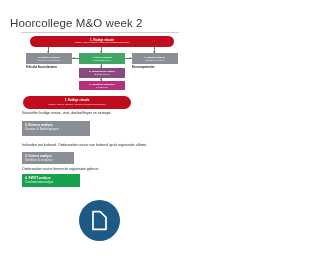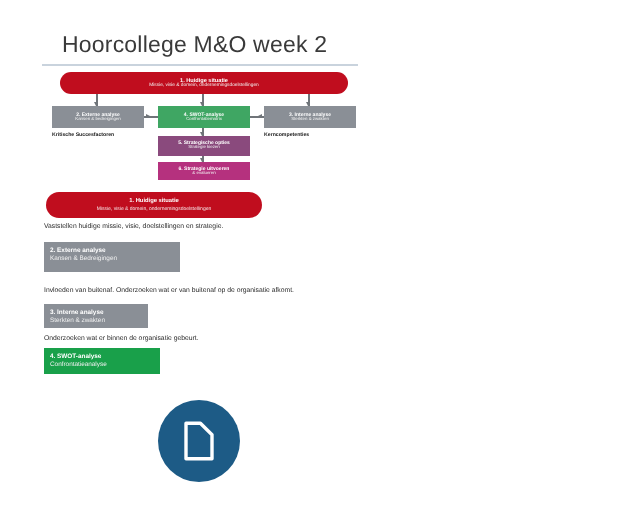--- a/index.html
+++ b/index.html
@@ -11,21 +11,21 @@
     position:relative;
   }
   .page{
     position:absolute;inset:0;
     background:#ffffff;
   }
 
   
   .title{
     position:absolute;
-    left:31px;top:17px;
+    left:10px;top:17px;
     font-size:11.5px;
     color:#3a3a3a;
     letter-spacing:0.1px;
     white-space:nowrap;
   }
   .title-rule{
     position:absolute;
     left:21px;top:32px;
     width:158px;height:1px;
     background:#c9d3dd;

